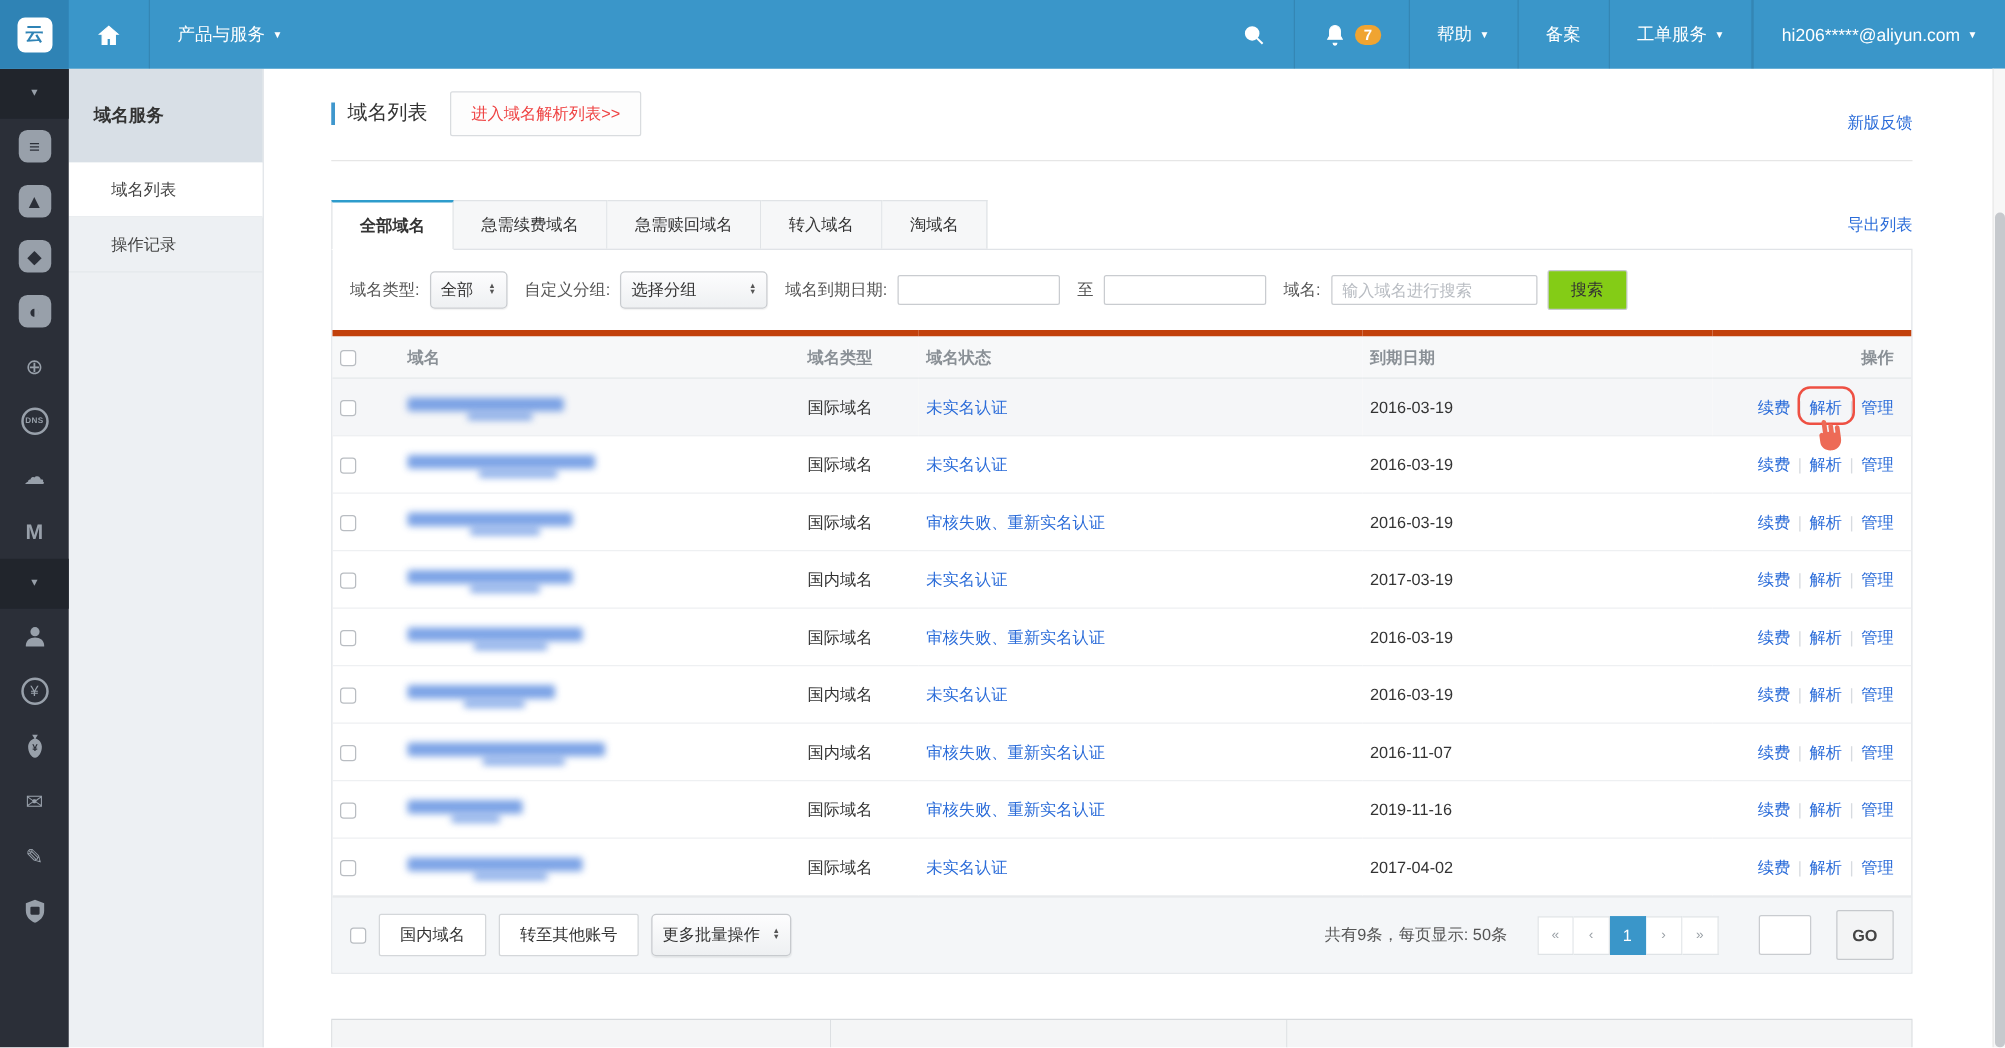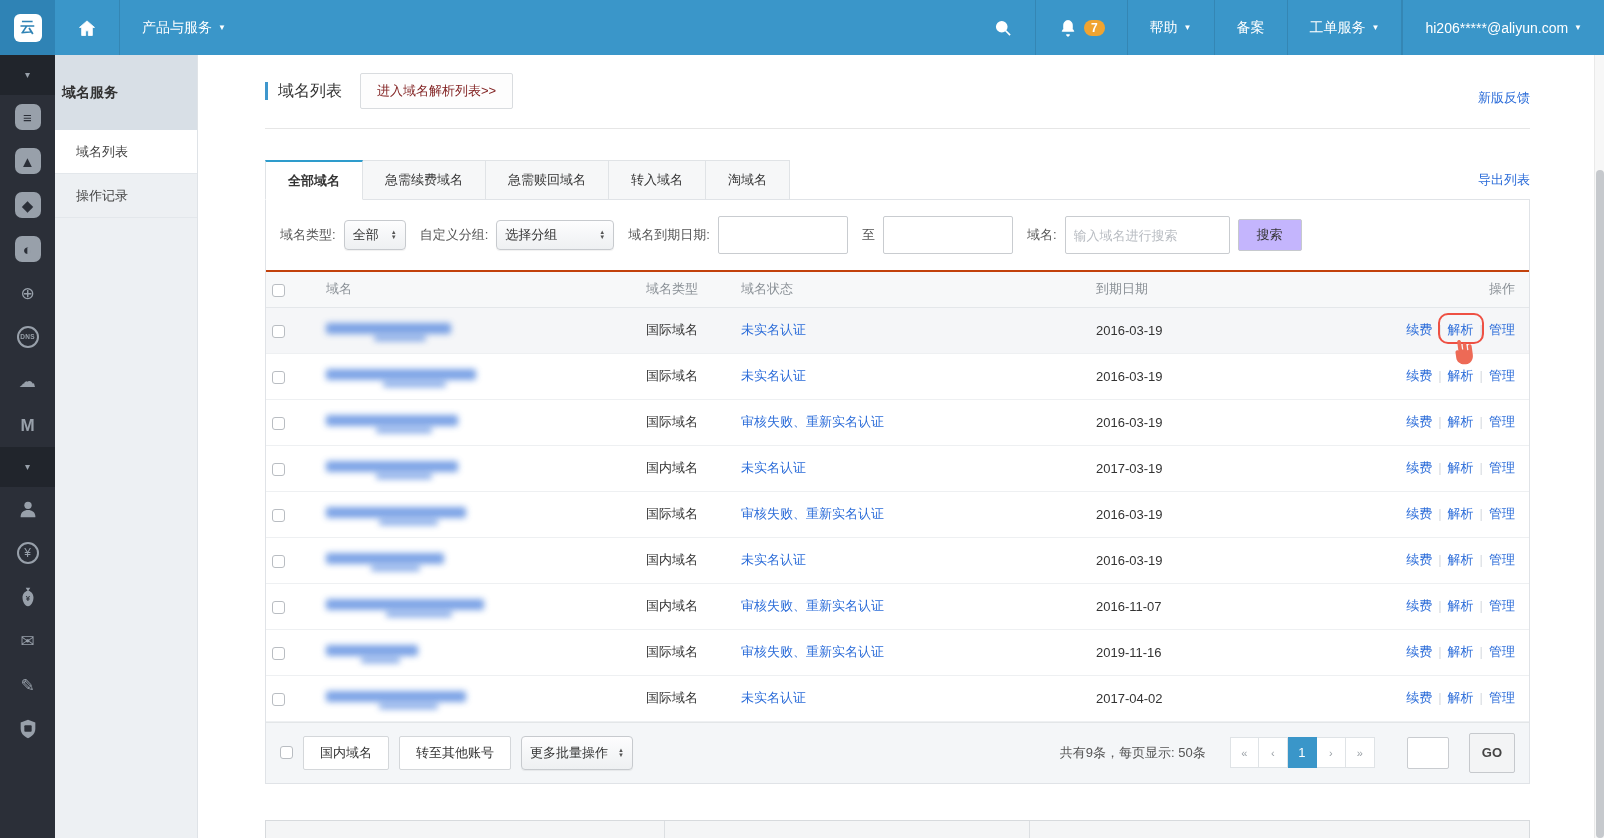--- a/index.html
+++ b/index.html
@@ -24,56 +24,56 @@
   .rail-item { height:44px; display:flex; align-items:center; justify-content:center; color:#98a0aa; cursor:pointer; }
   .rail-item.section { height:40px; background:#21252c; }
   .glyph { font-size:17px; line-height:1; }
   .glyph.small { font-size:10px; }
   .glyph.boxed { width:26px; height:26px; background:#98a0aa; color:#2b2f38; border-radius:7px; display:flex; align-items:center; justify-content:center; font-size:15px; }
   .glyph.circled { width:22px; height:22px; border:2px solid #98a0aa; border-radius:50%; display:flex; align-items:center; justify-content:center; font-size:12px; }
   .glyph.circled.tiny { font-size:6.5px; letter-spacing:.3px; font-weight:bold; }
   .rail-svg { width:22px; height:22px; fill:#98a0aa; }
 
   
-  .subsidebar { position:absolute; left:42px; top:55px; bottom:0; width:156px; background:#edf0f3; border-right:1px solid #dfe3e7; z-index:5; }
+  .subsidebar { position:absolute; left:55px; top:55px; bottom:0; width:156px; background:#edf0f3; border-right:1px solid #dfe3e7; z-index:5; }
   .sub-header { height:75px; background:#d8dfe6; display:flex; align-items:center; padding-left:20px; font-size:14px; font-weight:bold; color:#333; }
   .sub-item { height:44px; display:flex; align-items:center; padding-left:34px; font-size:13px; color:#444; cursor:pointer; border-bottom:1px solid #e3e7eb; }
   .sub-item.active { background:#fff; }
 
   
   .main { position:absolute; left:250px; top:55px; right:0; bottom:0; background:#fff; overflow:hidden; }
   .content { margin:0 74px 0 15px; position:relative; }
 
   .page-header { margin-top:20px; display:flex; align-items:center; height:32px; }
   .page-title { font-size:16px; color:#333; border-left:3px solid #3f97cd; padding-left:10px; line-height:18px; }
-  .dns-list-btn { margin-left:18px; border:1px solid #d9dcdf; background:#fdfdfd; color:#7f1d1d; font-size:13px; padding:8px 16px; border-radius:2px; cursor:pointer; }
+  .dns-list-btn { margin-left:18px; border:1px solid #d9dcdf; background:#fdfdfd; color:#ef4444; font-size:13px; padding:8px 16px; border-radius:2px; cursor:pointer; }
   .feedback-link { margin-left:auto; align-self:flex-end; color:#2b6cd9; font-size:13px; }
   .hr { border:none; border-top:1px solid #e6e6e6; margin-top:21px; }
 
   
   .tabs-row { margin-top:31px; display:flex; align-items:flex-end; position:relative; }
   .tab { height:40px; display:flex; align-items:center; padding:0 22px; font-size:13px; color:#333; background:#f6f7f8; border:1px solid #e0e3e6; border-left:none; cursor:pointer; }
   .tab:first-child { border-left:1px solid #e0e3e6; }
   .tab.active { background:#fff; border-top:2px solid #2e9ccc; border-bottom:1px solid #fff; font-weight:bold; position:relative; z-index:2; }
   .export-link { margin-left:auto; align-self:center; color:#2b6cd9; font-size:13px; }
 
   
   .panel { border:1px solid #e0e3e7; margin-top:-1px; background:#fff; position:relative; z-index:1; }
 
   .filter-row { display:flex; align-items:center; padding:16px 14px; gap:8px; }
   .f-label { color:#555; font-size:13px; margin-left:6px; }
   .fake-select { display:inline-flex; align-items:center; justify-content:space-between; border:1px solid #c7cace; border-radius:4px; background:linear-gradient(#fdfdfe,#eef0f2); box-shadow:0 1px 1px rgba(0,0,0,0.06); padding:0 8px; height:30px; font-size:13px; color:#333; cursor:pointer; }
   .spin { display:flex; flex-direction:column; font-size:6px; color:#555; line-height:5px; margin-left:10px; }
-  .f-input { height:38px; border:1px solid #c9ccd0; border-radius:2px; padding:0 8px; font-size:13px; color:#333; background:#fff; font-family:inherit; }
+  .f-input { height:24px; border:1px solid #c9ccd0; border-radius:2px; padding:0 8px; font-size:13px; color:#333; background:#fff; font-family:inherit; }
   .f-input::placeholder { color:#b8bcc2; }
-  .search-btn { height:32px; padding:0 18px; border:1px solid #c6c9cd; background:#c4b5fd; font-size:13px; color:#333; border-radius:2px; cursor:pointer; }
+  .search-btn { height:32px; padding:0 18px; border:1px solid #c6c9cd; background:#84cc16; font-size:13px; color:#333; border-radius:2px; cursor:pointer; }
 
   
   table.domains { width:100%; border-collapse:collapse; table-layout:fixed; }
-  table.domains th { background:#f7f8f9; color:#8a9096; font-weight:normal; font-size:13px; text-align:left; height:36px; border-top:2px solid #c2410c; border-bottom:1px solid #e4e7ea; padding:0 6px; }
+  table.domains th { background:#f7f8f9; color:#8a9096; font-weight:bold; font-size:13px; text-align:left; height:36px; border-top:5px solid #c2410c; border-bottom:1px solid #e4e7ea; padding:0 6px; }
   table.domains td { height:46px; border-bottom:1px solid #eef0f2; font-size:13px; padding:0 6px; }
   tr.highlight td { background:#f5f6f8; }
   .cb { display:inline-block; width:13px; height:13px; border:1px solid #b9bdc2; border-radius:3px; background:#fff; cursor:pointer; vertical-align:middle; }
   th.cb-col, td.cb-cell { padding-left:14px; }
   .th-actions { text-align:right !important; padding-right:14px !important; }
   .blur-domain { position:relative; height:11px; border-radius:2px; background:#5b8ce0; filter:blur(3px); opacity:.8; margin-top:-4px; }
   .blur-domain::after { content:""; position:absolute; left:38%; top:13px; width:42%; height:5px; background:#5b8ce0; border-radius:2px; }
   .status-link { color:#2b6cd9; }
   .date-cell { color:#333; }
   .actions-cell { text-align:right; padding-right:14px !important; white-space:nowrap; }

